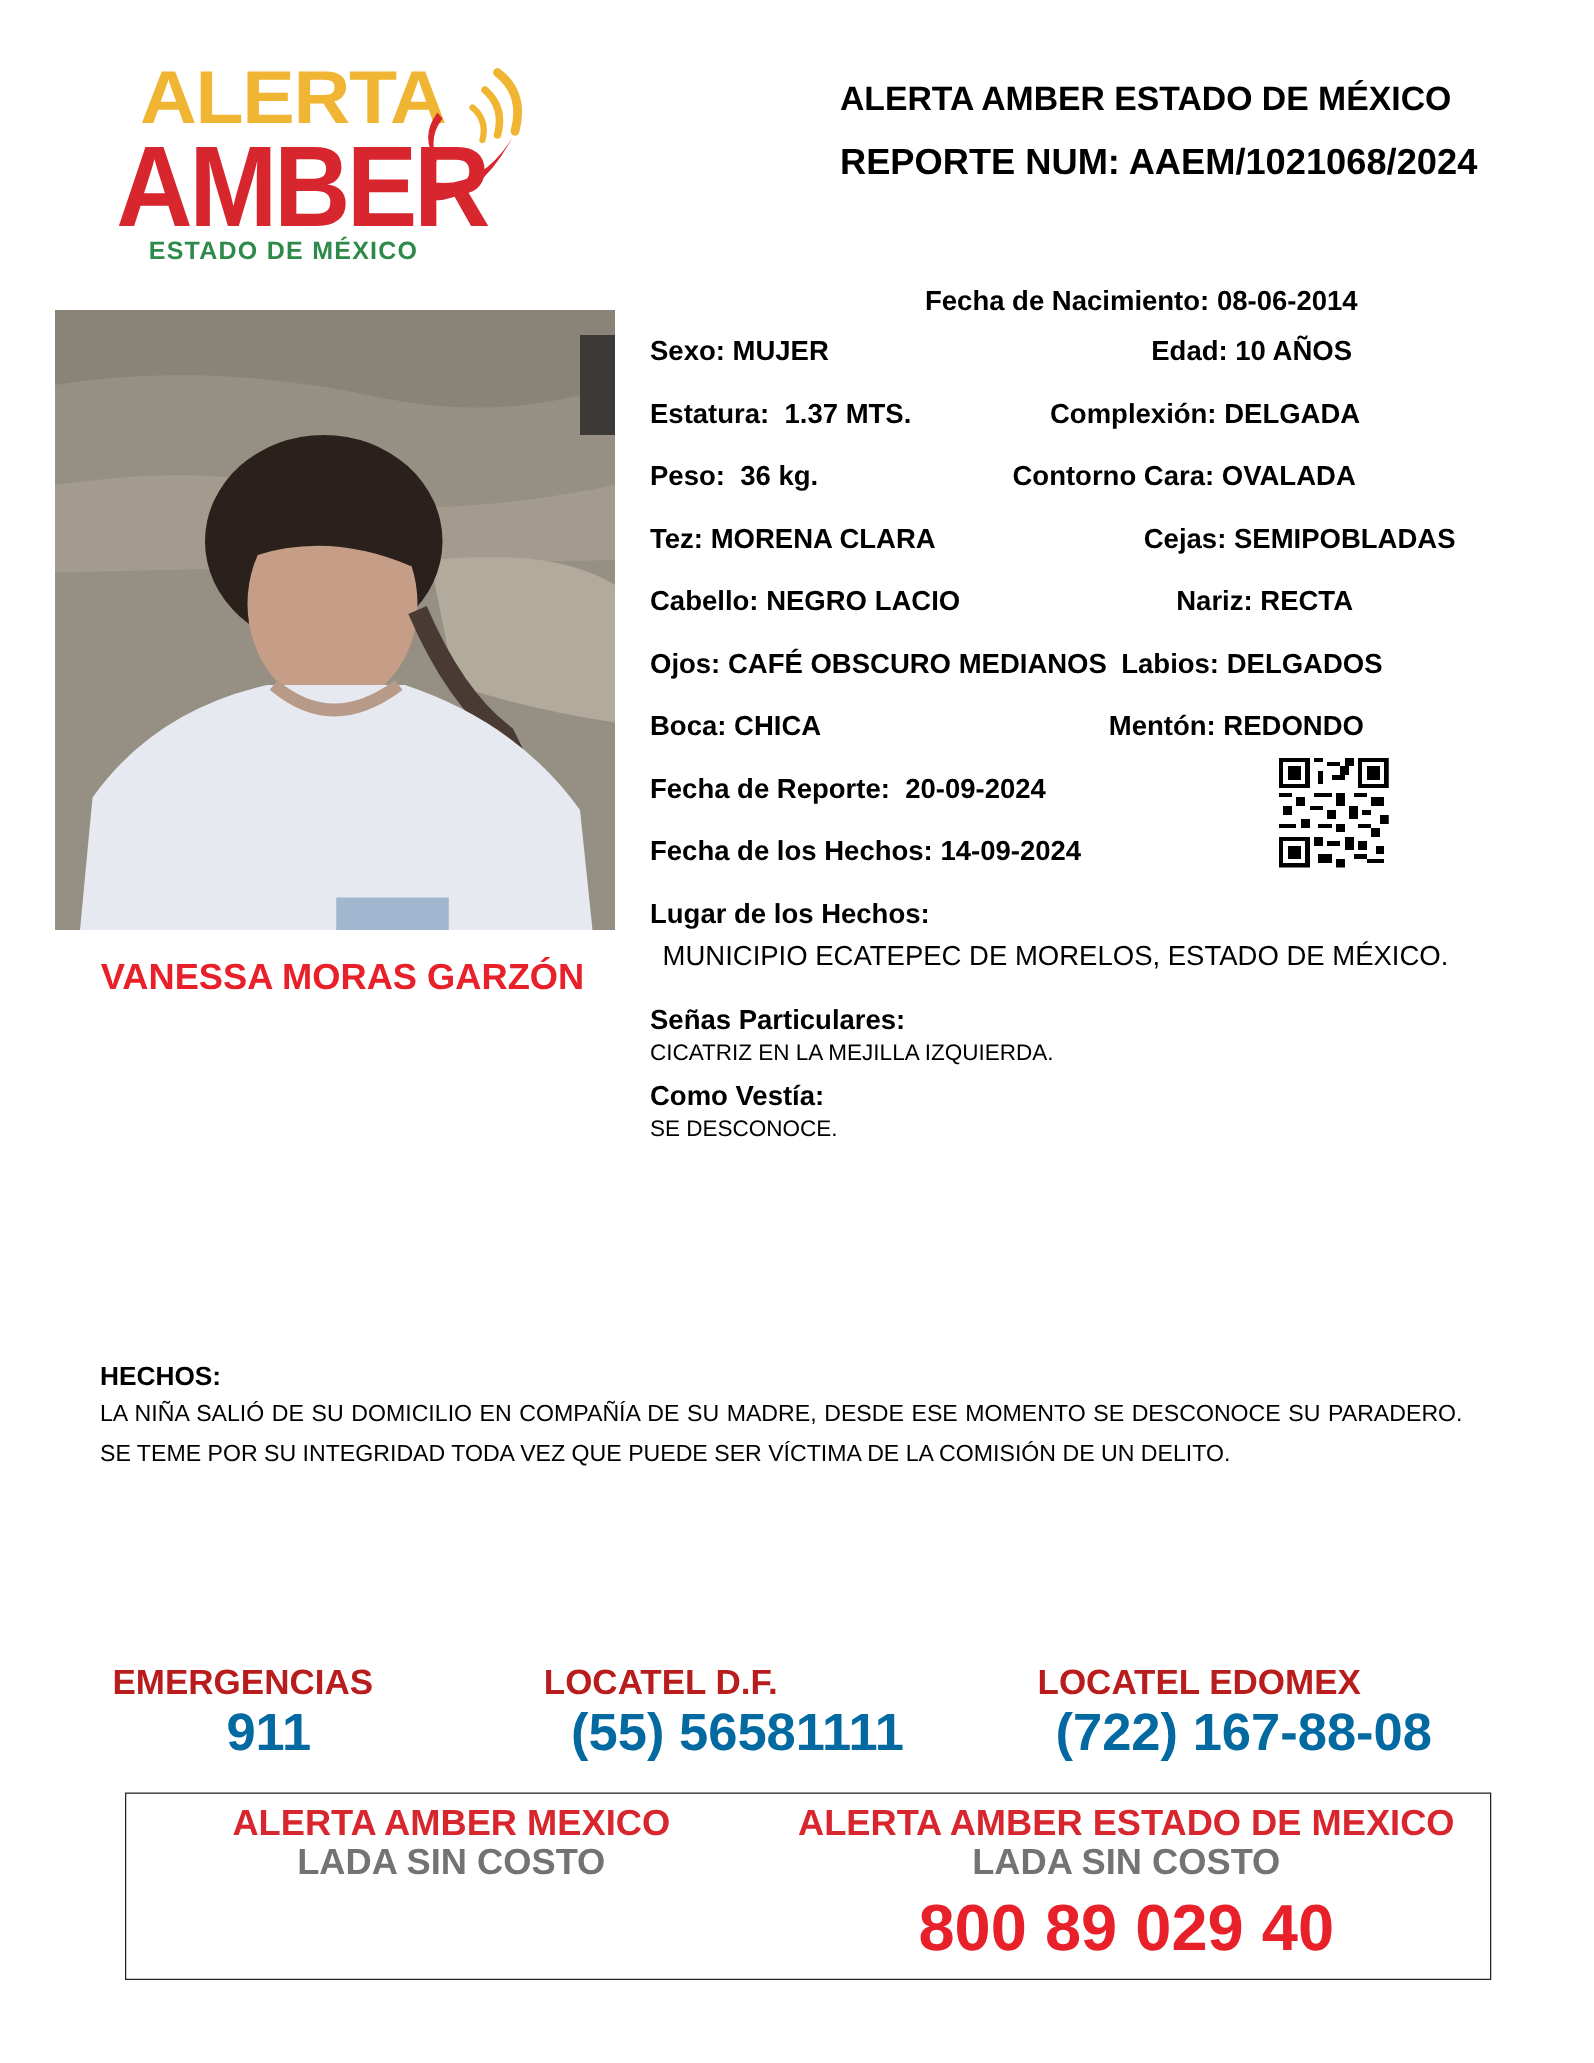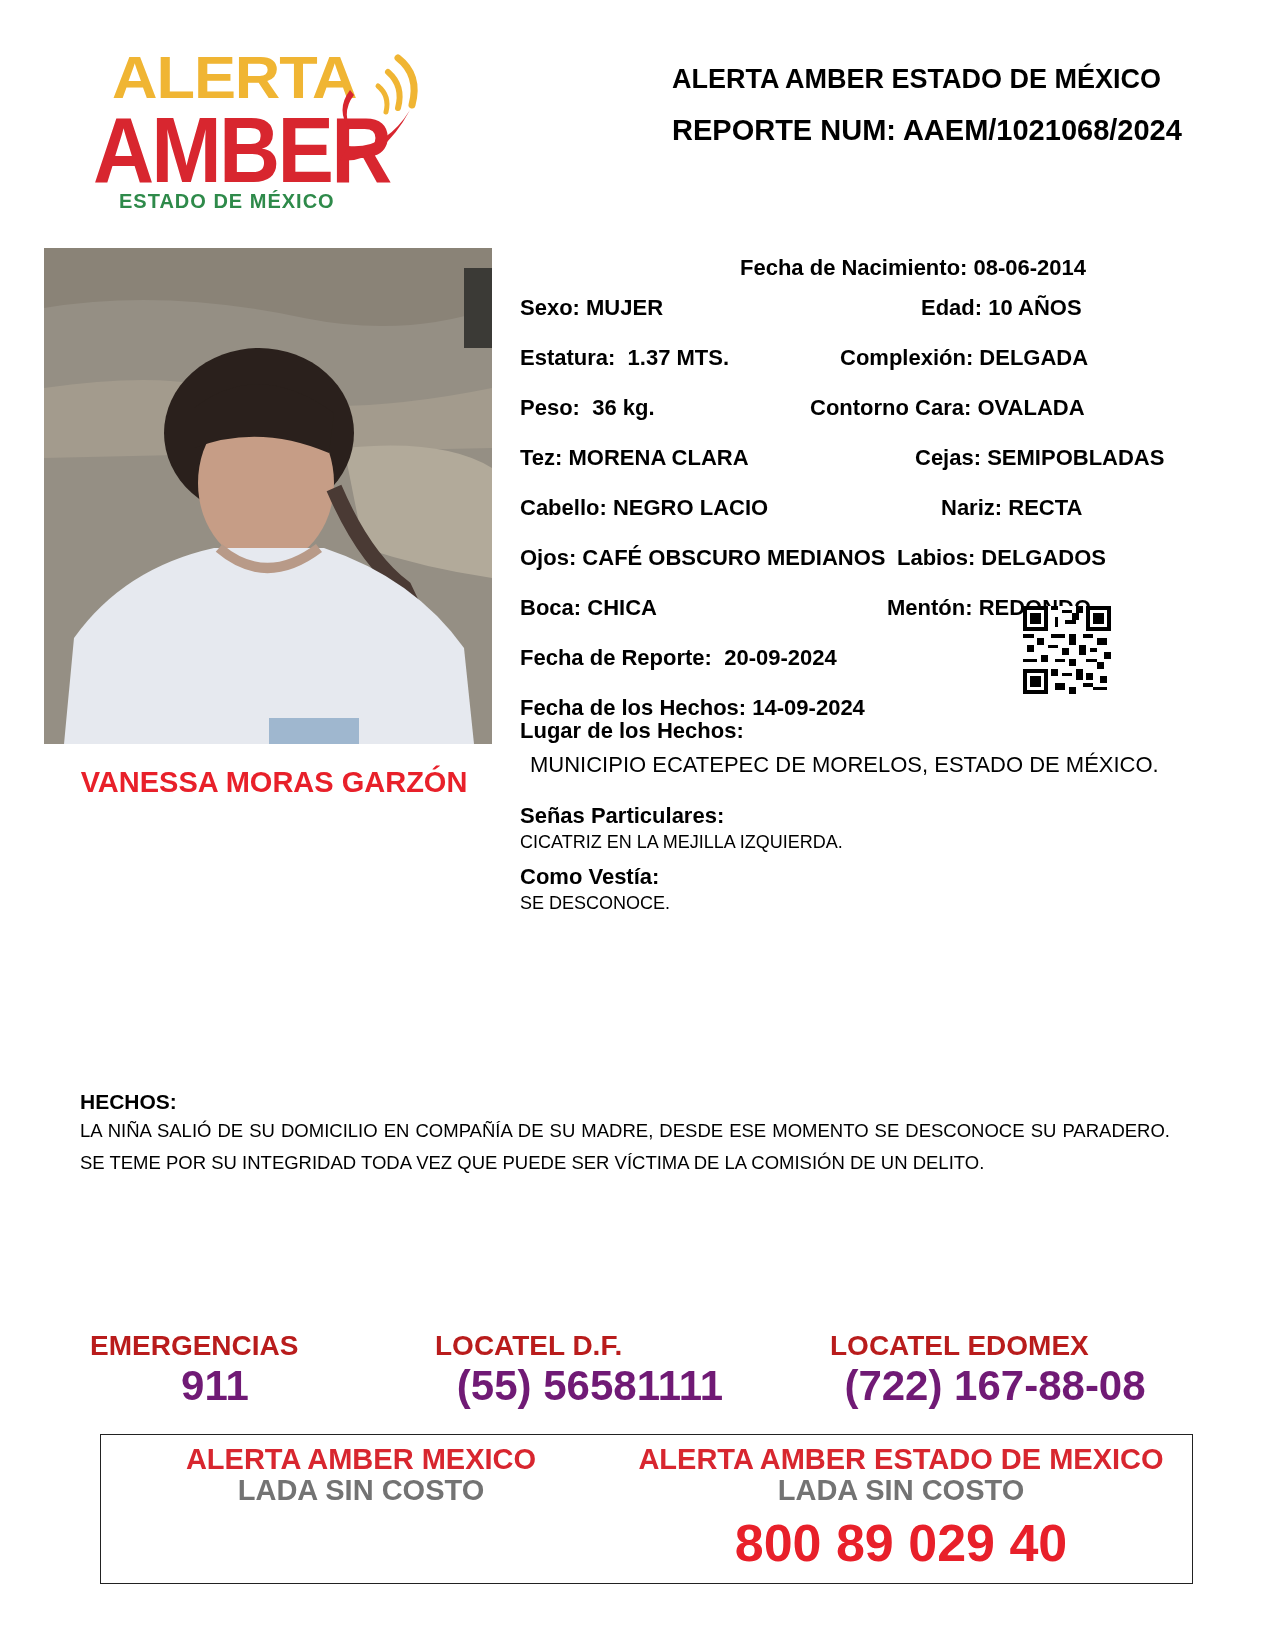--- a/index.html
+++ b/index.html
@@ -18,34 +18,34 @@
   .hdr-title { left: 672px; top: 64px; font-weight: 700; font-size: 27px; }
   .hdr-report { left: 672px; top: 114px; font-weight: 700; font-size: 29px; }
 
   
   .photo { left: 44px; top: 248px; width: 448px; height: 496px; overflow: hidden; background: linear-gradient(180deg, #9a9488 0%, #a49e92 40%, #8e8a80 70%, #7d7a74 100%); }
   .person-name { left: 44px; top: 766px; width: 460px; text-align: center; font-weight: 700; font-size: 29px; color: #e8202a; }
 
   
   .field { font-weight: 700; font-size: 22px; white-space: nowrap; }
   .field .lbl { display: inline-block; }
-  .field .val { display: inline-block; margin-top: 27px; }
+  .field .val { display: inline-block; }
 
   .plain { font-size: 18px; white-space: nowrap; }
   .plain-lg { font-size: 22px; white-space: nowrap; }
 
   .qr { left: 1023px; top: 606px; width: 88px; height: 88px; }
 
   
   .hechos-title { left: 80px; top: 1090px; font-weight: 700; font-size: 21px; }
   .hechos-text { left: 80px; top: 1115px; width: 1090px; font-size: 18.5px; line-height: 32px; text-align: justify; }
 
   
   .contact-label { font-weight: 700; font-size: 28px; color: #b91c1c; text-align: left; }
-  .contact-number { font-weight: 700; font-size: 42px; color: #701a75; text-align: center; }
+  .contact-number { font-weight: 700; font-size: 42px; color: #0369a1; text-align: center; }
 
   .toll-box { left: 100px; top: 1434px; width: 1093px; height: 150px; border: 1.5px solid #222; }
   .toll-col { position: absolute; top: 8px; text-align: center; }
   .toll-org { font-weight: 700; font-size: 29px; color: #d8262f; line-height: 32px; }
   .toll-lada { font-weight: 700; font-size: 29px; color: #737373; line-height: 30px; }
   .toll-num { font-weight: 700; font-size: 52px; color: #e8202a; line-height: 64px; margin-top: 6px; }
 </style>
 </head>
 <body>
 

